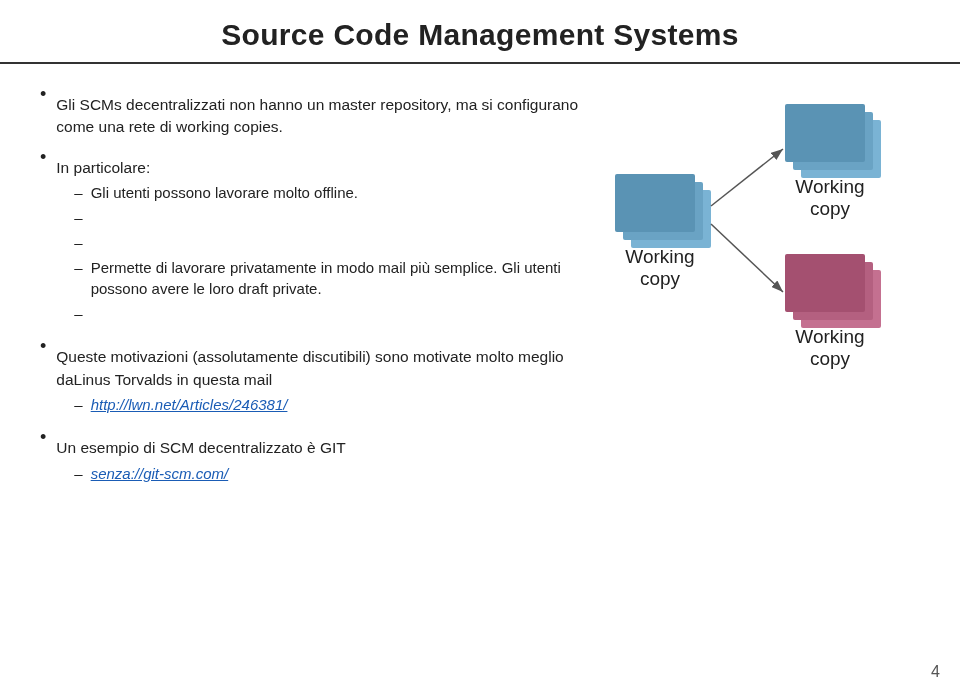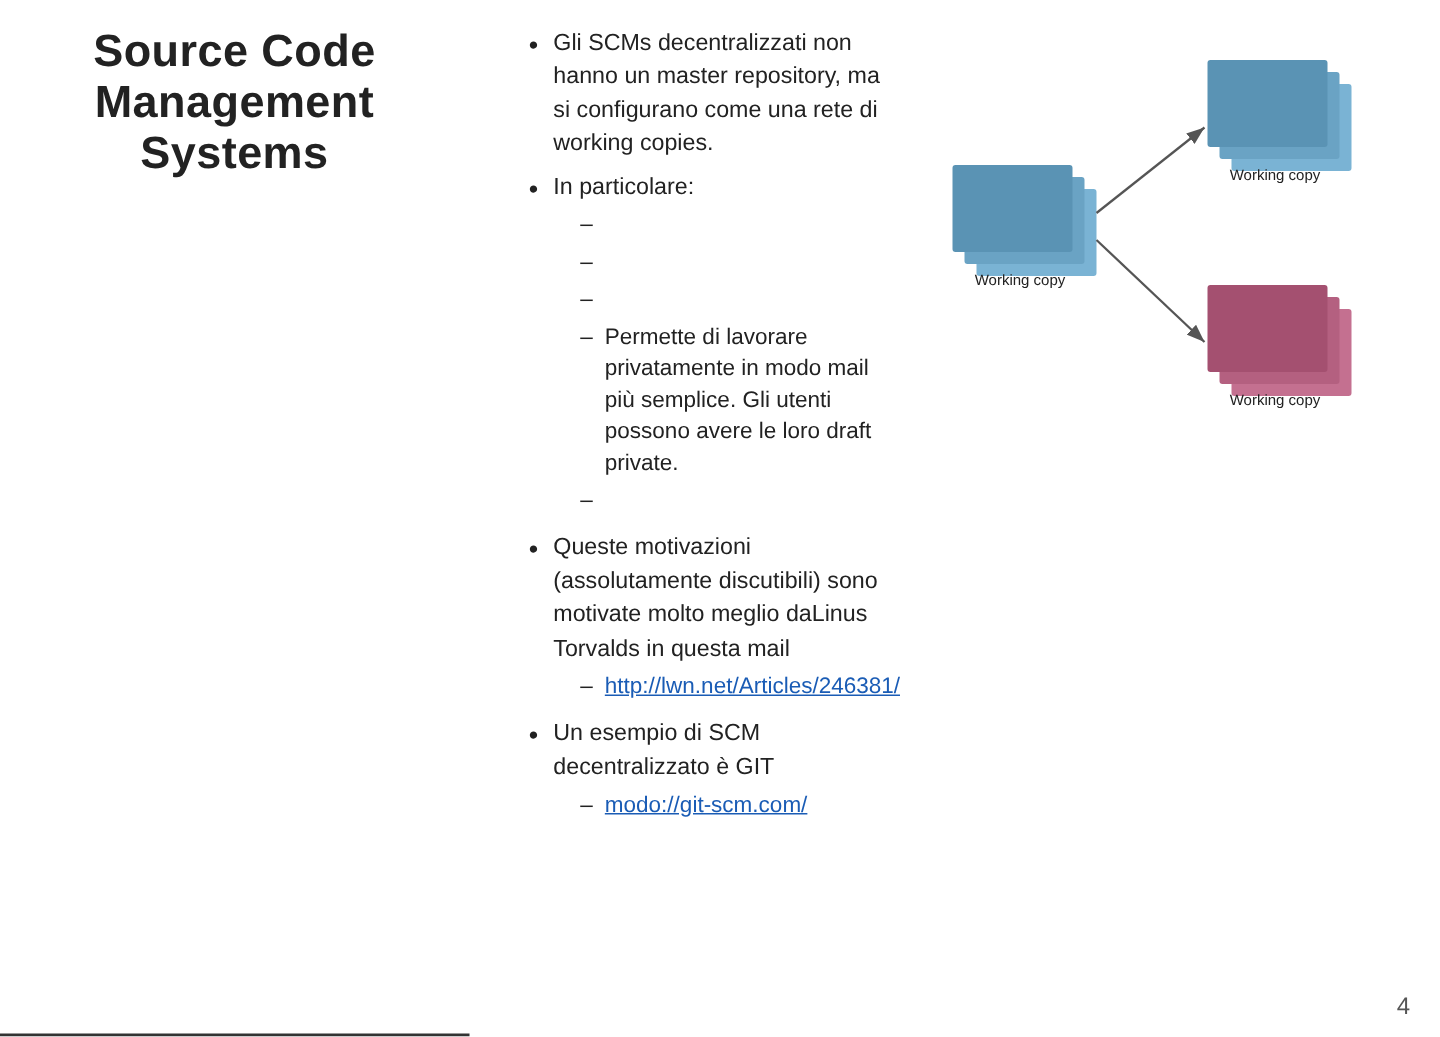--- a/index.html
+++ b/index.html
@@ -10,21 +10,21 @@
       background: #fff;
       font-family: 'Segoe UI', Arial, sans-serif;
       overflow: hidden;
       position: relative;
     }
 
     .slide {
       width: 960px;
       height: 691px;
       display: flex;
-      flex-direction: row;
+      flex-direction: column;
       padding: 0;
     }
 
     .header {
       padding: 18px 40px 10px 40px;
       border-bottom: 2px solid #333;
     }
 
     .title {
       font-size: 30px;
@@ -88,20 +88,21 @@
     .dash {
       margin-right: 8px;
       flex-shrink: 0;
       margin-top: 0px;
       font-size: 15px;
     }
 
     .link {
       color: #1a5cb5;
       text-decoration: underline;
+      font-style: italic;
     }
 
     .diagram-section {
       width: 340px;
       flex-shrink: 0;
       position: relative;
       display: flex;
       align-items: flex-start;
       justify-content: center;
       padding-top: 20px;
@@ -160,21 +161,21 @@
       position: absolute;
       top: 0;
       left: 0;
       width: 310px;
       height: 290px;
       pointer-events: none;
     }
 
     .wc-label {
       position: absolute;
-      font-size: 10px;
+      font-size: 19px;
       color: #222;
       text-align: center;
       width: 90px;
     }
 
     .wc-label-left {
       left: 0px;
       top: 152px;
     }
 
@@ -191,20 +192,21 @@
     .page-number {
       position: absolute;
       bottom: 10px;
       right: 20px;
       font-size: 16px;
       color: #555;
     }
 
     .bullet-text {
       flex: 1;
+      margin-top: 12px;
     }
   </style>
 </head>
 <body>
 
 <div class="slide">
 
   <div class="header">
     <div class="title">Source Code Management Systems</div>
   </div>
@@ -219,20 +221,21 @@
           <span class="bullet-text">Gli SCMs decentralizzati non hanno un master repository, ma si configurano come una rete di working copies.</span>
         </li>
 
         <li class="bullet-item">
           <span class="bullet-dot">•</span>
           <span class="bullet-text">
             In particolare:
             <ul class="sub-list">
               <li class="sub-item">
                 <span class="dash">–</span>
+                <span>Gli utenti possono lavorare molto offline.</span>
               </li>
               <li class="sub-item">
                 <span class="dash">–</span>
               </li>
               <li class="sub-item">
                 <span class="dash">–</span>
               </li>
               <li class="sub-item">
                 <span class="dash">–</span>
                 <span>Permette di lavorare privatamente in modo mail più semplice. Gli utenti possono avere le loro draft private.</span>
@@ -257,21 +260,21 @@
           </span>
         </li>
 
         <li class="bullet-item">
           <span class="bullet-dot">•</span>
           <span class="bullet-text">
             Un esempio di SCM decentralizzato è GIT
             <ul class="sub-list">
               <li class="sub-item">
                 <span class="dash">–</span>
-                <a class="link" href="#">modo://git-scm.com/</a>
+                <a class="link" href="#">senza://git-scm.com/</a>
               </li>
             </ul>
           </span>
         </li>
 
       </ul>
     </div>
 
     <div class="diagram-section">
       <div class="diagram-canvas">

